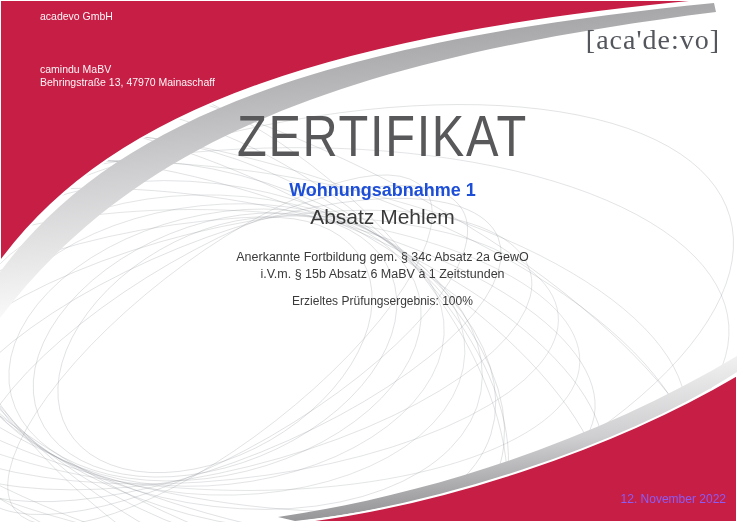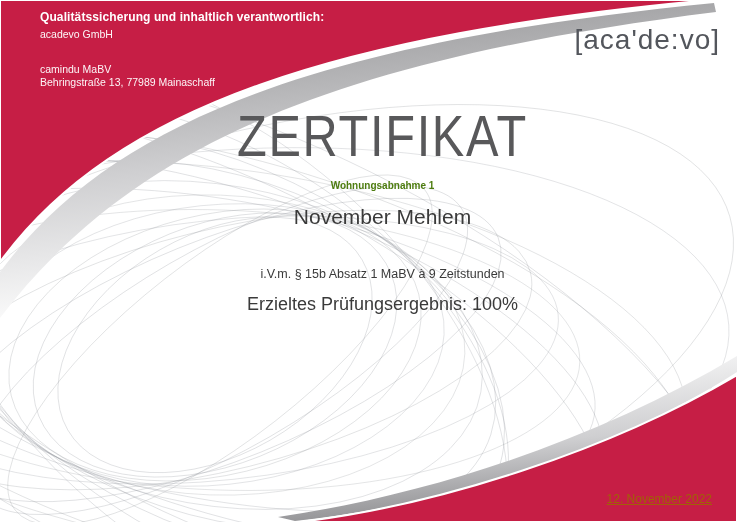--- a/index.html
+++ b/index.html
@@ -12,38 +12,38 @@
   
   .info-block{position:absolute;left:40px;color:#ffffff;z-index:3;}
   .info-block .ib-heading{font-size:12px;font-weight:bold;margin:0 0 4px 0;letter-spacing:.1px;}
   .info-block .ib-line{font-size:10.5px;line-height:13px;margin:0;color:rgba(255,255,255,.96);}
   #quality-block{top:10px;}
   #training-block{top:63px;}
 
   
   .logo{
     position:absolute;top:24px;right:17px;z-index:3;
-    font-family:Liberation Sans, sans-serif;
+    font-family:Liberation Serif, serif;
     font-size:28px;color:#53565c;letter-spacing:1px;
   }
 
   
   .cert-body{position:absolute;left:100px;top:0;width:565px;text-align:center;z-index:3;}
   .cert-title{
     position:absolute;left:0;right:0;top:102px;margin:0;
     font-size:58px;font-weight:300;color:#58585a;letter-spacing:2px;
     transform:scaleX(.84);transform-origin:50% 50%;white-space:nowrap;
   }
-  .cert-course{position:absolute;left:0;right:0;top:180px;margin:0;font-size:10px;font-weight:bold;color:#4d7c0f;}
+  .cert-course{position:absolute;left:0;right:0;top:180px;margin:0;font-size:18px;font-weight:bold;color:#1d4ed8;}
   .cert-recipient{position:absolute;left:0;right:0;top:205px;margin:0;font-size:21px;font-weight:400;color:#3a3a3a;}
   .cert-desc{position:absolute;left:0;right:0;top:249px;margin:0;font-size:12.5px;line-height:17px;color:#3a3a3a;}
-  .cert-result{position:absolute;left:0;right:0;top:294px;margin:0;font-size:18px;color:#3a3a3a;}
+  .cert-result{position:absolute;left:0;right:0;top:294px;margin:0;font-size:12px;color:#3a3a3a;}
 
   
-  .cert-date{position:absolute;right:25px;top:492px;color:#a16207;font-size:12px;z-index:3;text-decoration:underline;}
+  .cert-date{position:absolute;right:11px;top:492px;color:#8b5cf6;font-size:12px;z-index:3;}
 </style>
 </head>
 <body>
 
 <div class="stage">
 
   <svg class="bg-svg" viewBox="0 0 737 522" preserveAspectRatio="none">
     <defs>
       <linearGradient id="silverTopGrad" x1="0" y1="0" x2="0.25" y2="1">
         <stop offset="0" stop-color="#8a8a8c"></stop>
@@ -87,37 +87,36 @@
     <path d="M0 272 C118 112 342 40 714 3 L716 12 C348 58 135 140 0 318 Z" fill="url(#silverTopGrad)"></path>
 
     <path d="M0 0 L710 0 C340 34 115 105 0 262 Z" fill="#c61e45" stroke="#ffffff" stroke-width="2"></path>
 
     <path d="M737 356 C600 438 434 494 278 517 L295 521 C440 506 612 452 737 372 Z" fill="url(#silverBotGrad)"></path>
 
     <path d="M300 522 C440 505 610 450 737 375 L737 522 Z" fill="#c61e45" stroke="#ffffff" stroke-width="2"></path>
   </svg>
 
   <div class="info-block" id="quality-block">
-    <p class="ib-heading">Qualitätssicherung und inhaltlich verantwortlich:</p>
     <p class="ib-line">acadevo GmbH</p>
   </div>
 
   <div class="info-block" id="training-block">
     <p class="ib-line">camindu MaBV</p>
-    <p class="ib-line">Behringstraße 13, 77989 Mainaschaff</p>
+    <p class="ib-line">Behringstraße 13, 47970 Mainaschaff</p>
   </div>
 
   <div class="logo">[aca'de:vo]</div>
 
   <div class="cert-body">
     <h1 class="cert-title">ZERTIFIKAT</h1>
     <p class="cert-course">Wohnungsabnahme 1</p>
-    <p class="cert-recipient">November Mehlem</p>
+    <p class="cert-recipient">Absatz Mehlem</p>
     <p class="cert-desc">
-      <br>
-      <span>i.V.m. § 15b Absatz 1 MaBV à 9 Zeitstunden</span>
+      <span>Anerkannte Fortbildung gem. § 34c Absatz 2a GewO</span><br>
+      <span>i.V.m. § 15b Absatz 6 MaBV à 1 Zeitstunden</span>
     </p>
     <p class="cert-result">Erzieltes Prüfungsergebnis: 100%</p>
   </div>
 
   <div class="cert-date">12. November 2022</div>
 
 </div>
 
 </body></html>

